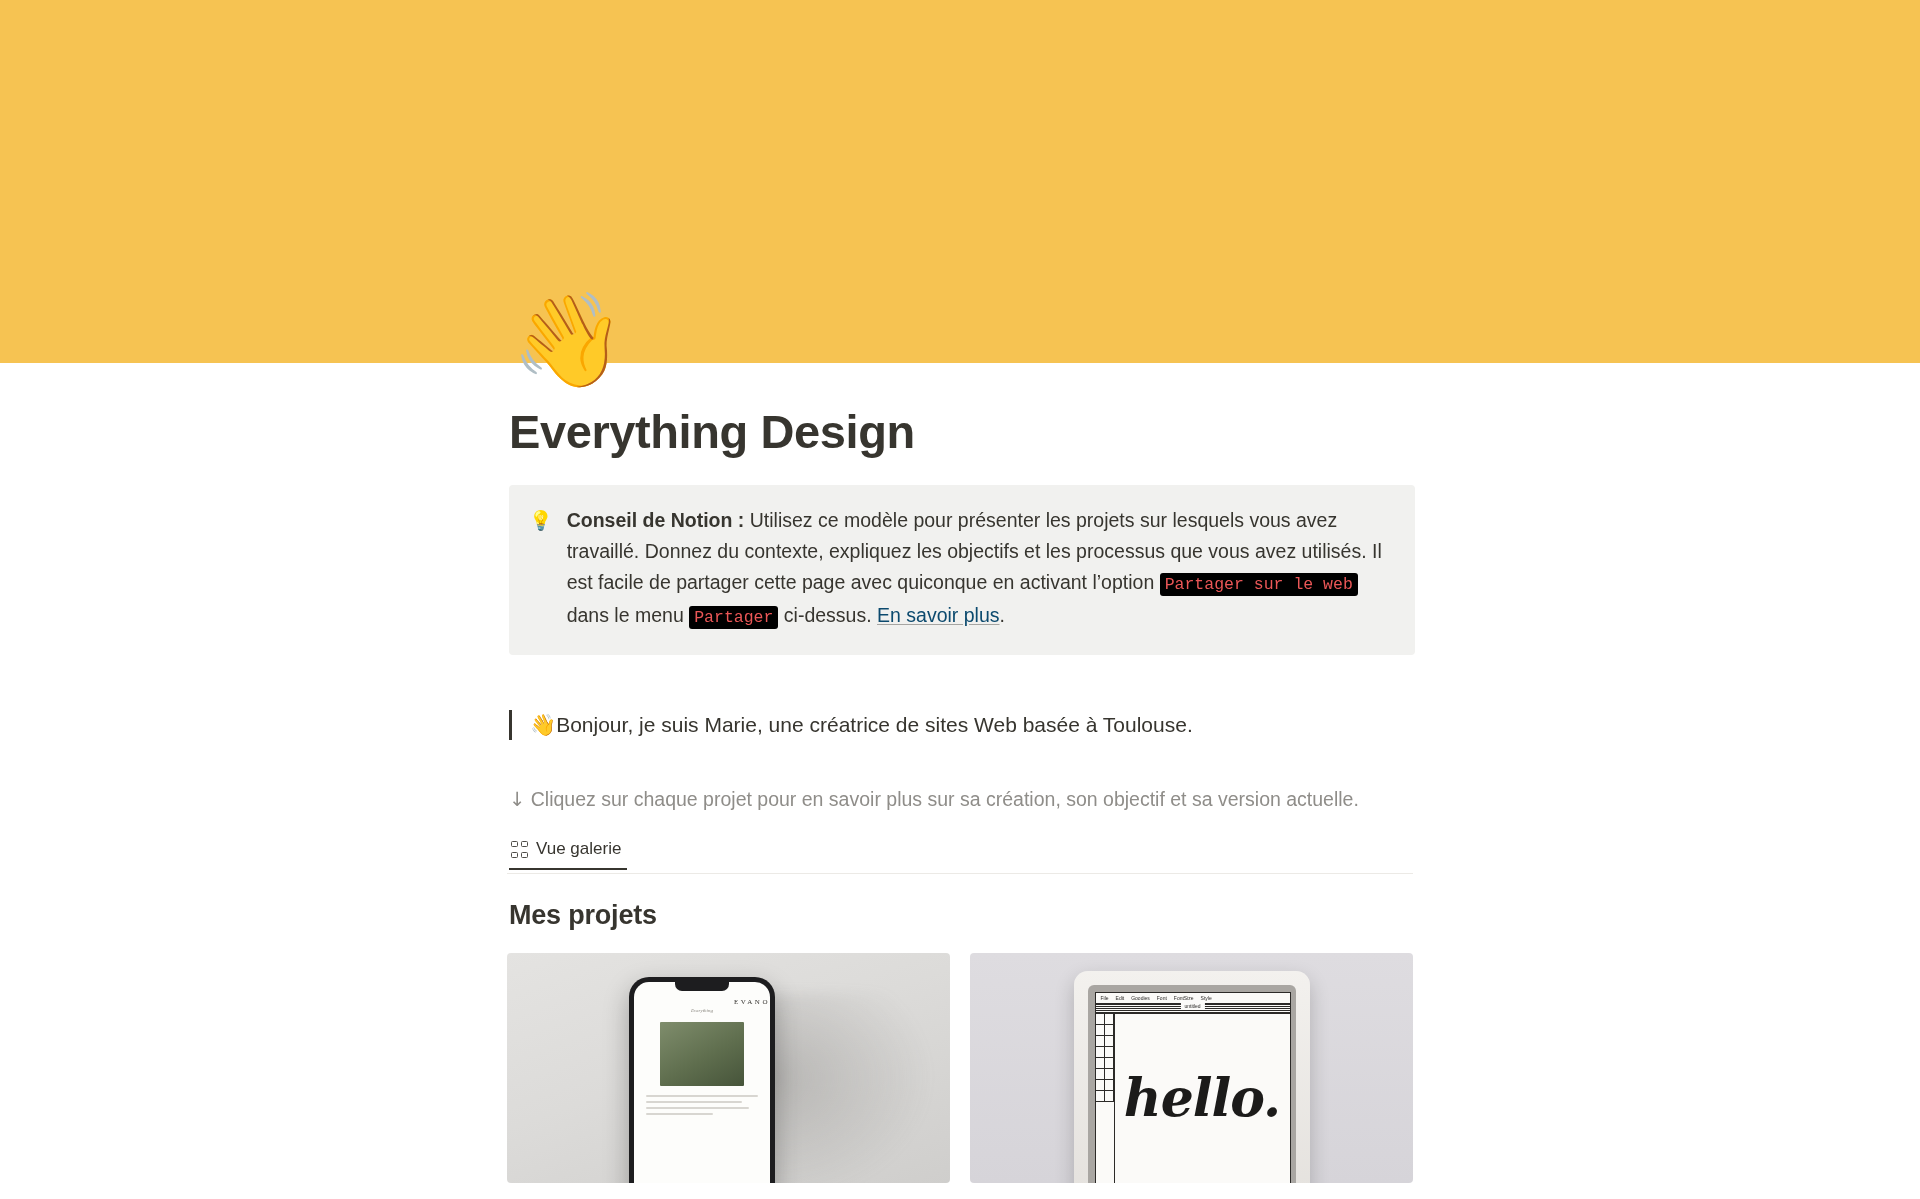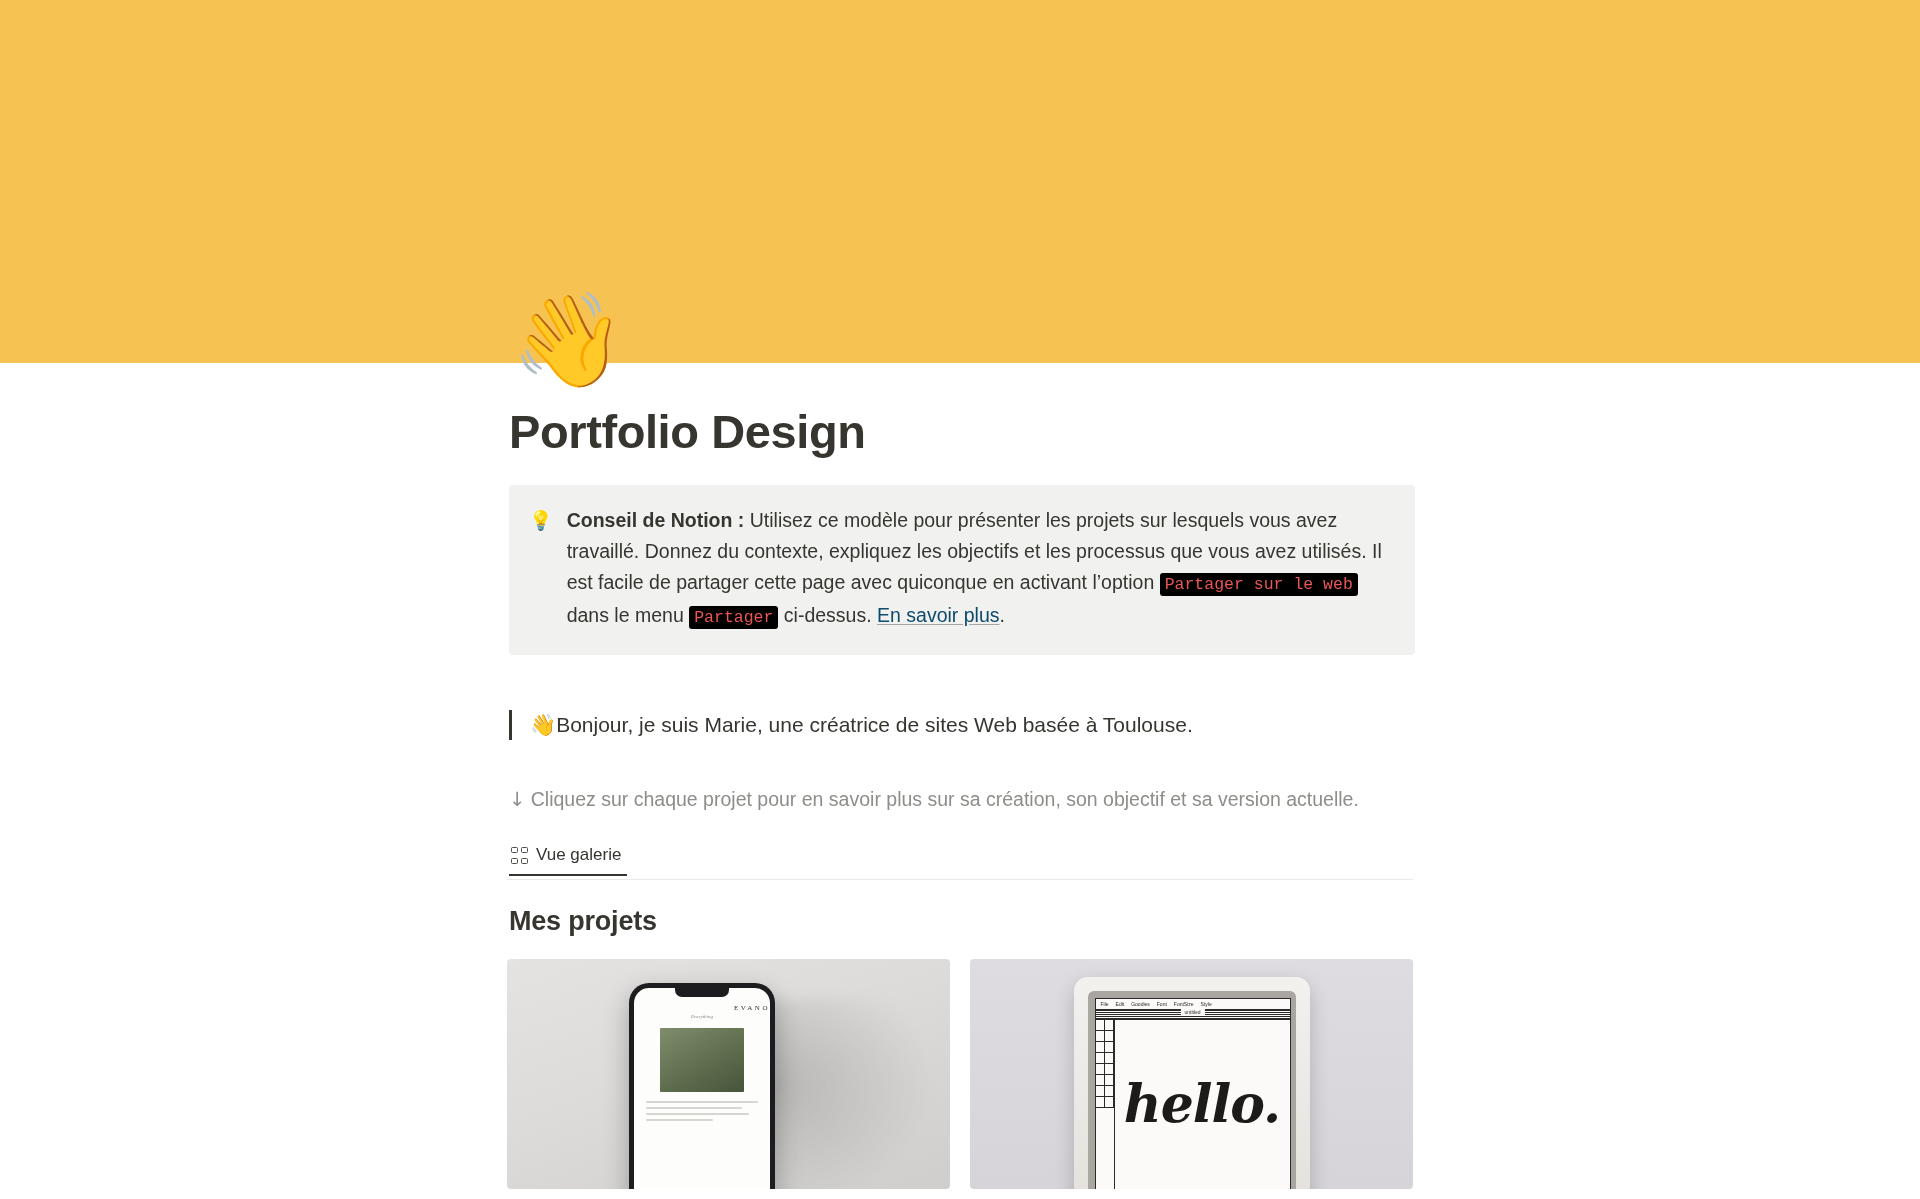--- a/index.html
+++ b/index.html
@@ -114,21 +114,21 @@
     line-height: 30px;
     color: #37352f;
   }
   .quote-emoji { font-family: "DejaVu Sans", sans-serif; }
 
   
   .helper {
     font-size: 19.5px;
     line-height: 31px;
     color: #8f8d89;
-    margin-bottom: 26px;
+    margin-bottom: 20px;
     max-width: 880px;
   }
   .helper .arrow { font-family: "DejaVu Sans", sans-serif; }
 
   
   .db {
     width: 906px;
     margin: 0 auto;
   }
   .db-tabs {
@@ -359,21 +359,21 @@
 <body>
 
 <div class="page">
 
   <div class="cover"></div>
 
   <div class="content">
 
     <span class="icon-emoji">👋</span>
 
-    <h1 class="page-title">Portfolio Design</h1>
+    <h1 class="page-title">Everything Design</h1>
 
     <div class="callout">
       <div class="callout-icon">💡</div>
       <div class="callout-text"><b>Conseil de Notion :</b><span> Utilisez ce modèle pour présenter les projets sur lesquels vous avez travaillé. Donnez du contexte, expliquez les objectifs et les processus que vous avez utilisés. Il est facile de partager cette page avec quiconque en activant l’option </span><span class="code-chip">Partager sur le web</span><span> dans le menu </span><span class="code-chip">Partager</span><span> ci-dessus. </span><a class="inline-link">En savoir plus</a><span>.</span></div>
     </div>
 
     <div class="quote">
       <div class="quote-bar"></div>
       <div class="quote-text"><span class="quote-emoji">👋</span><span>Bonjour, je suis Marie, une créatrice de sites Web basée à Toulouse.</span></div>
     </div>

